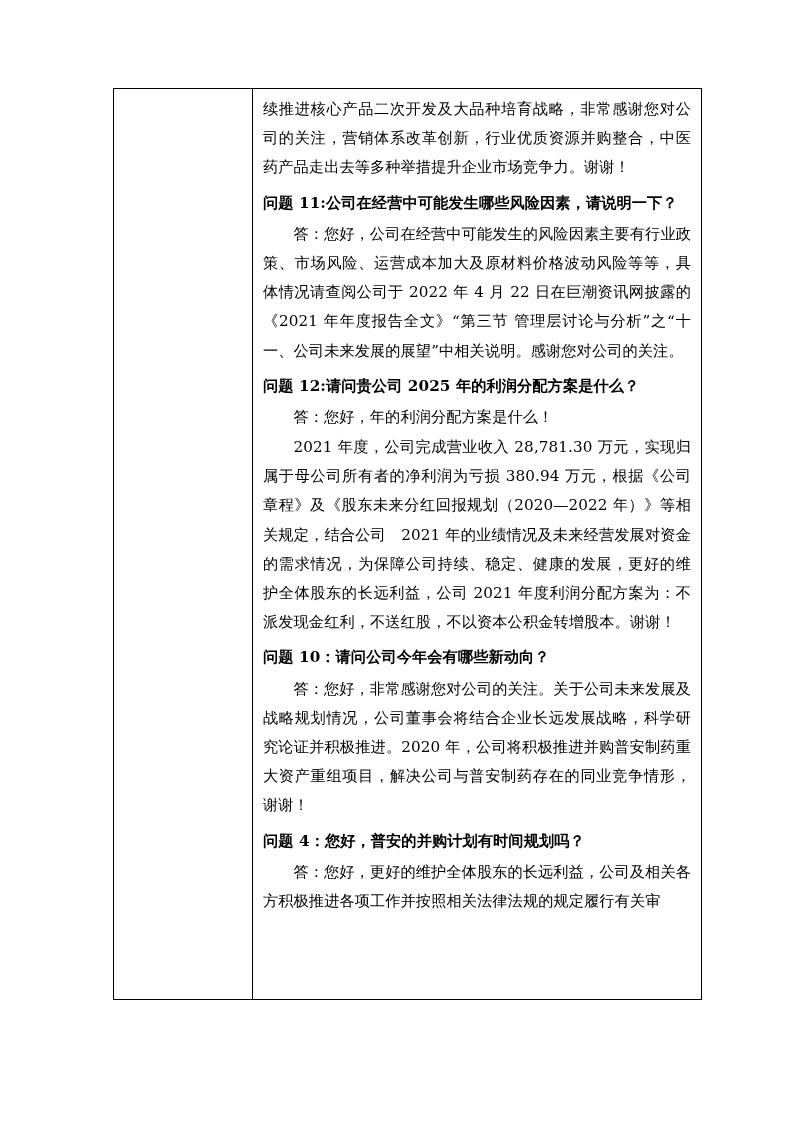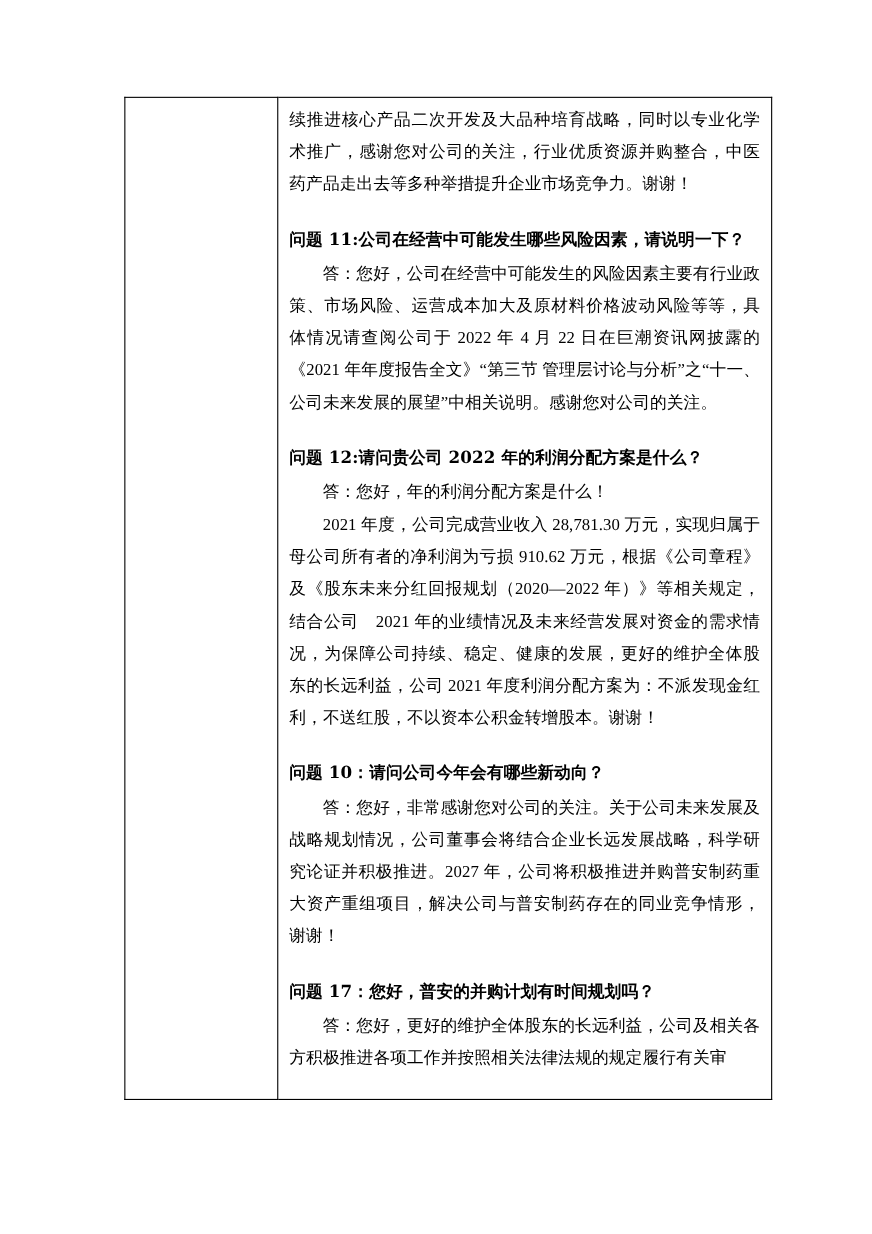--- a/index.html
+++ b/index.html
@@ -48,50 +48,49 @@
   .content-col p {
     margin: 0 0 1px 0;
     font-size: 15.2px;
     line-height: 1.92;
     text-align: justify;
     text-justify: inter-ideograph;
     letter-spacing: 0.1px;
   }
   p.q {
     font-weight: bold;
-    margin-top: 21px;
+    margin-top: 6px;
     margin-bottom: 2px;
   }
   p.a {
     text-indent: 0;
   }
   p.indent {
     text-indent: 2em;
-    font-family: Liberation Serif, serif;
   }
   p.cont {
     text-indent: 0;
   }
 </style>
 </head>
 <body>
 
 <div class="page">
   <table class="doc-table">
     <tbody>
         <tr>
       <td class="label-col"></td>
       <td class="content-col">
-        <p class="cont">续推进核心产品二次开发及大品种培育战略，同时以专业化学术推广，感谢您对公司的关注，行业优质资源并购整合，中医药产品走出去等多种举措提升企业市场竞争力。谢谢！</p>
+        <p class="cont">续推进核心产品二次开发及大品种培育战略，非常感谢您对公司的关注，营销体系改革创新，行业优质资源并购整合，中医药产品走出去等多种举措提升企业市场竞争力。谢谢！</p>
         <p class="q">问题 11:公司在经营中可能发生哪些风险因素，请说明一下？</p>
         <p class="a indent">答：您好，公司在经营中可能发生的风险因素主要有行业政策、市场风险、运营成本加大及原材料价格波动风险等等，具体情况请查阅公司于 2022 年 4 月 22 日在巨潮资讯网披露的《2021 年年度报告全文》“第三节 管理层讨论与分析”之“十一、公司未来发展的展望”中相关说明。感谢您对公司的关注。</p>
-        <p class="q">问题 12:请问贵公司 2022 年的利润分配方案是什么？</p>
+        <p class="q">问题 12:请问贵公司 2025 年的利润分配方案是什么？</p>
         <p class="a indent">答：您好，年的利润分配方案是什么！</p>
-        <p class="a indent">2021 年度，公司完成营业收入 28,781.30 万元，实现归属于母公司所有者的净利润为亏损 910.62 万元，根据《公司章程》及《股东未来分红回报规划（2020—2022 年）》等相关规定，结合公司　2021 年的业绩情况及未来经营发展对资金的需求情况，为保障公司持续、稳定、健康的发展，更好的维护全体股东的长远利益，公司 2021 年度利润分配方案为：不派发现金红利，不送红股，不以资本公积金转增股本。谢谢！</p>
+        <p class="a indent">2021 年度，公司完成营业收入 28,781.30 万元，实现归属于母公司所有者的净利润为亏损 380.94 万元，根据《公司章程》及《股东未来分红回报规划（2020—2022 年）》等相关规定，结合公司　2021 年的业绩情况及未来经营发展对资金的需求情况，为保障公司持续、稳定、健康的发展，更好的维护全体股东的长远利益，公司 2021 年度利润分配方案为：不派发现金红利，不送红股，不以资本公积金转增股本。谢谢！</p>
         <p class="q">问题 10：请问公司今年会有哪些新动向？</p>
-        <p class="a indent">答：您好，非常感谢您对公司的关注。关于公司未来发展及战略规划情况，公司董事会将结合企业长远发展战略，科学研究论证并积极推进。2027 年，公司将积极推进并购普安制药重大资产重组项目，解决公司与普安制药存在的同业竞争情形，谢谢！</p>
-        <p class="q">问题 17：您好，普安的并购计划有时间规划吗？</p>
+        <p class="a indent">答：您好，非常感谢您对公司的关注。关于公司未来发展及战略规划情况，公司董事会将结合企业长远发展战略，科学研究论证并积极推进。2020 年，公司将积极推进并购普安制药重大资产重组项目，解决公司与普安制药存在的同业竞争情形，谢谢！</p>
+        <p class="q">问题 4：您好，普安的并购计划有时间规划吗？</p>
         <p class="a indent">答：您好，更好的维护全体股东的长远利益，公司及相关各方积极推进各项工作并按照相关法律法规的规定履行有关审</p>
       </td>
     </tr>
   </tbody>
     </table>
 </div>
 
 </body></html>

